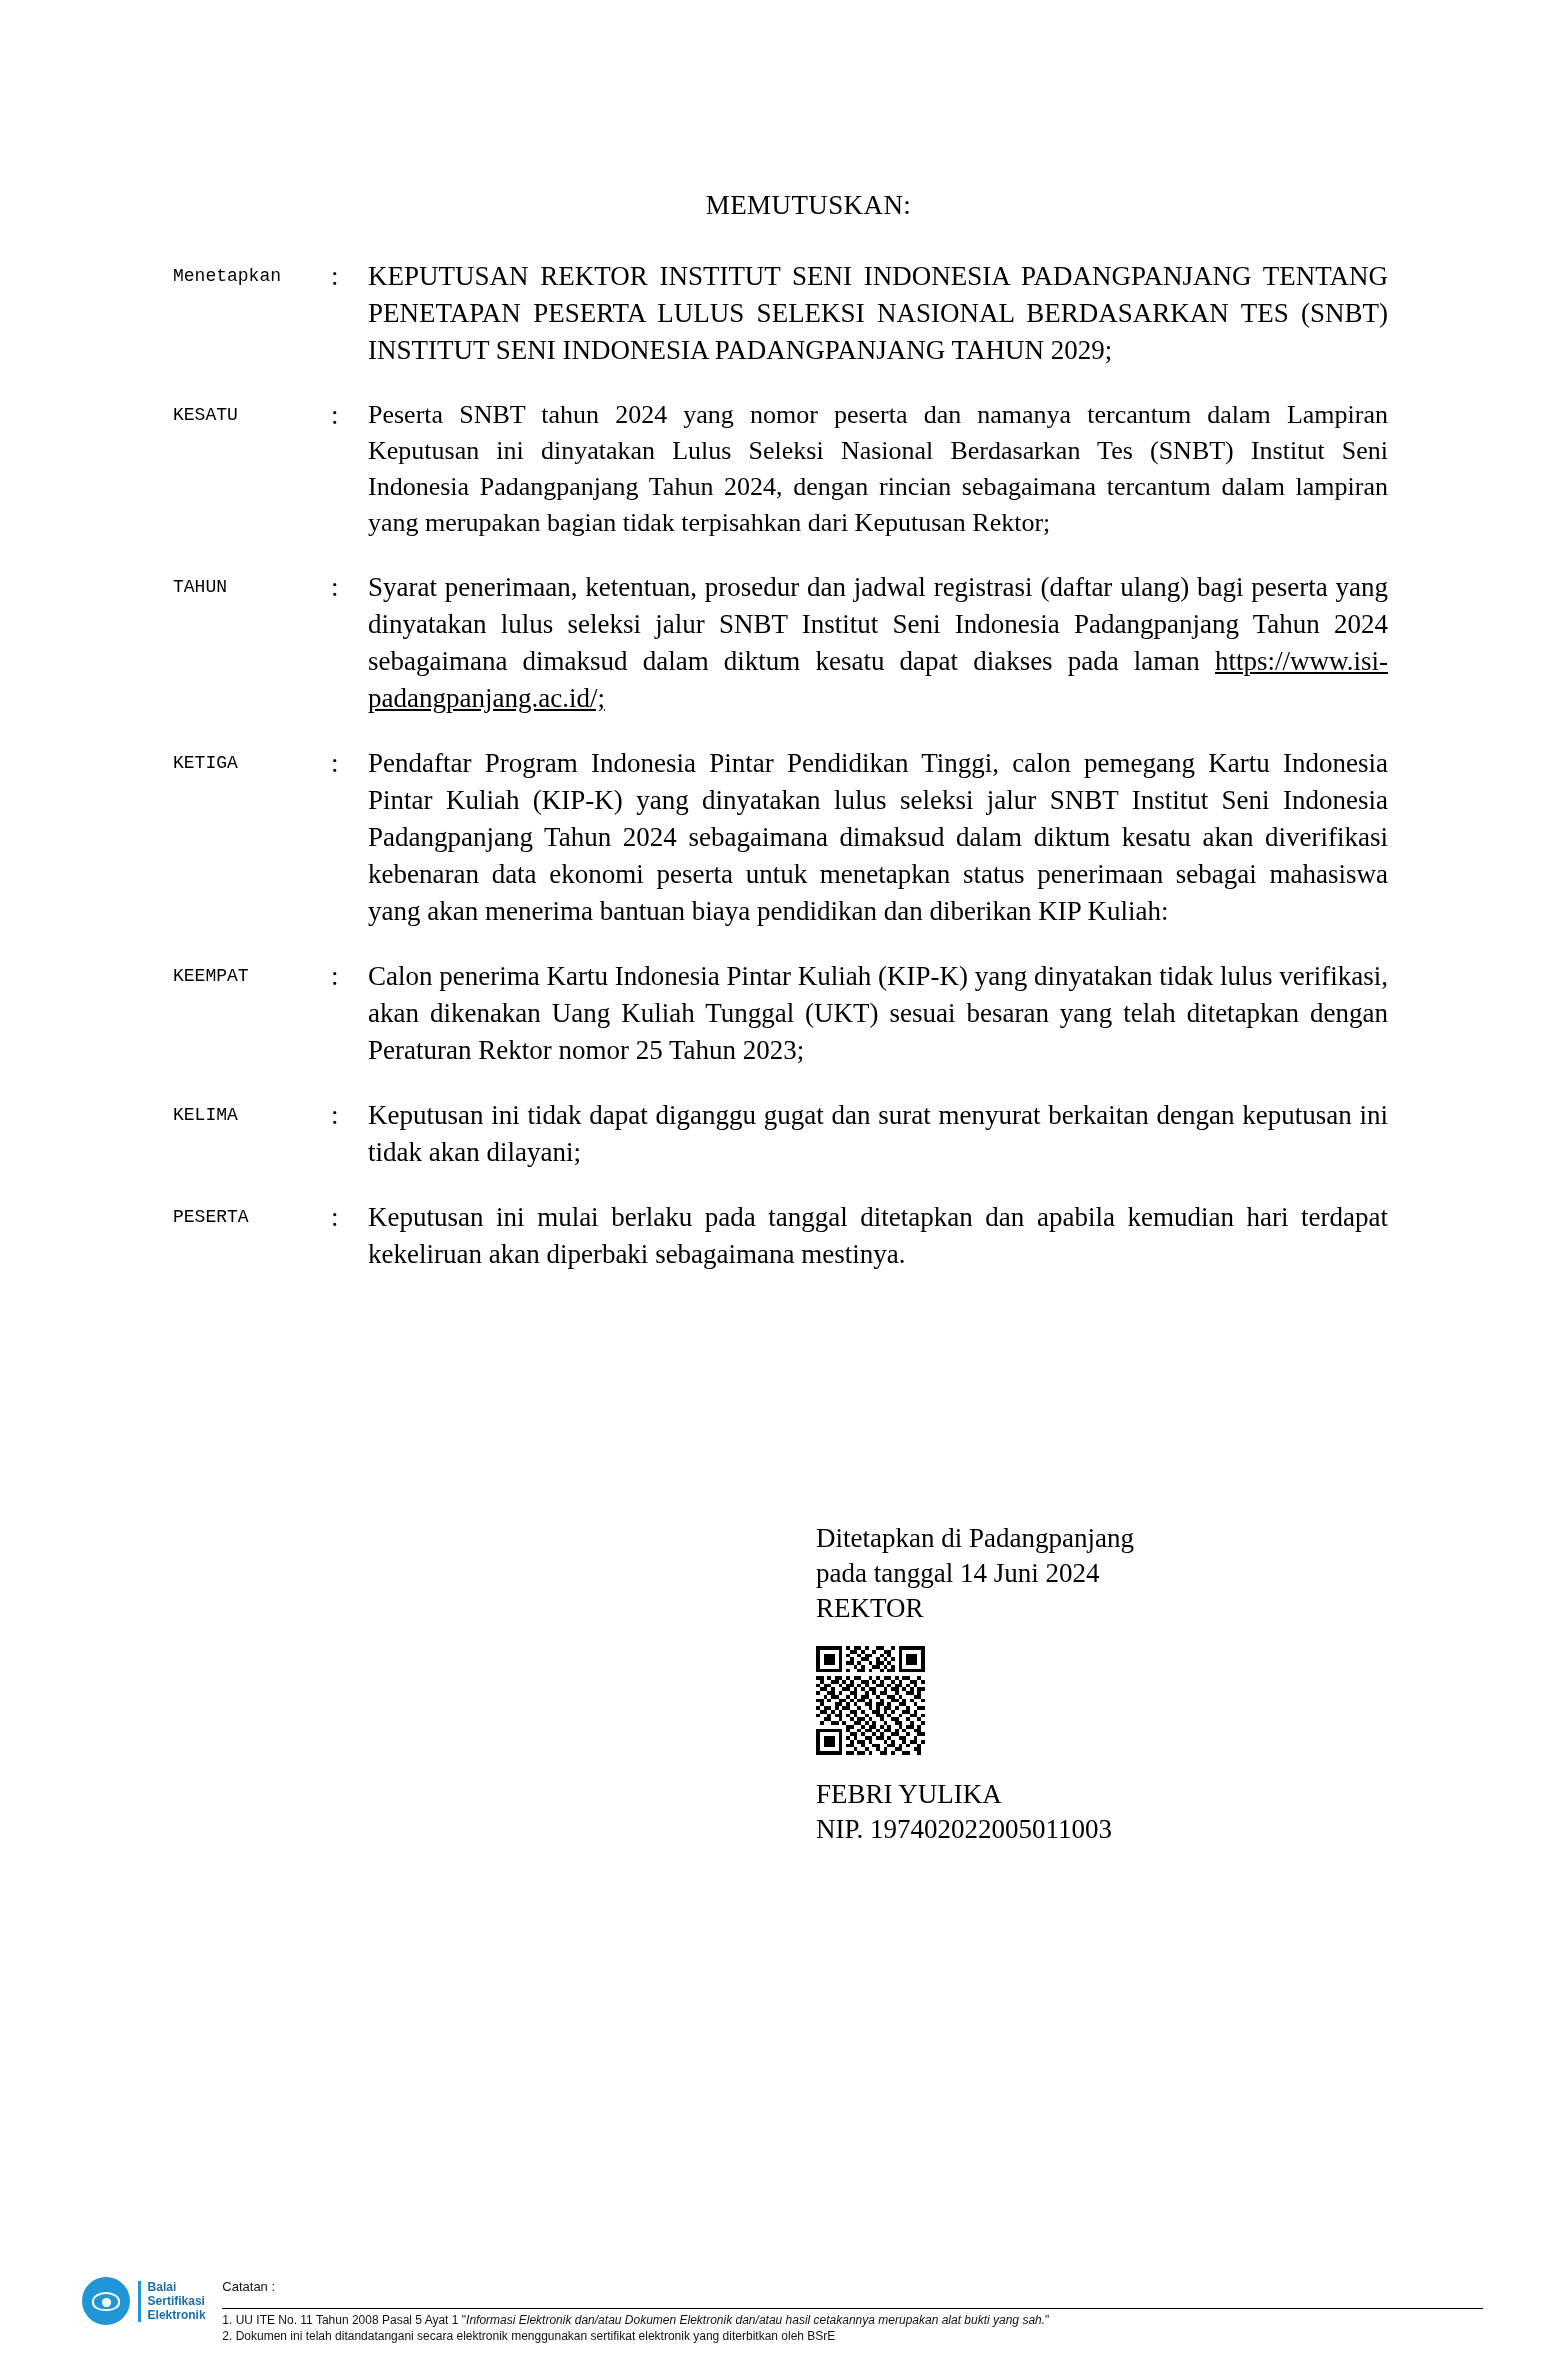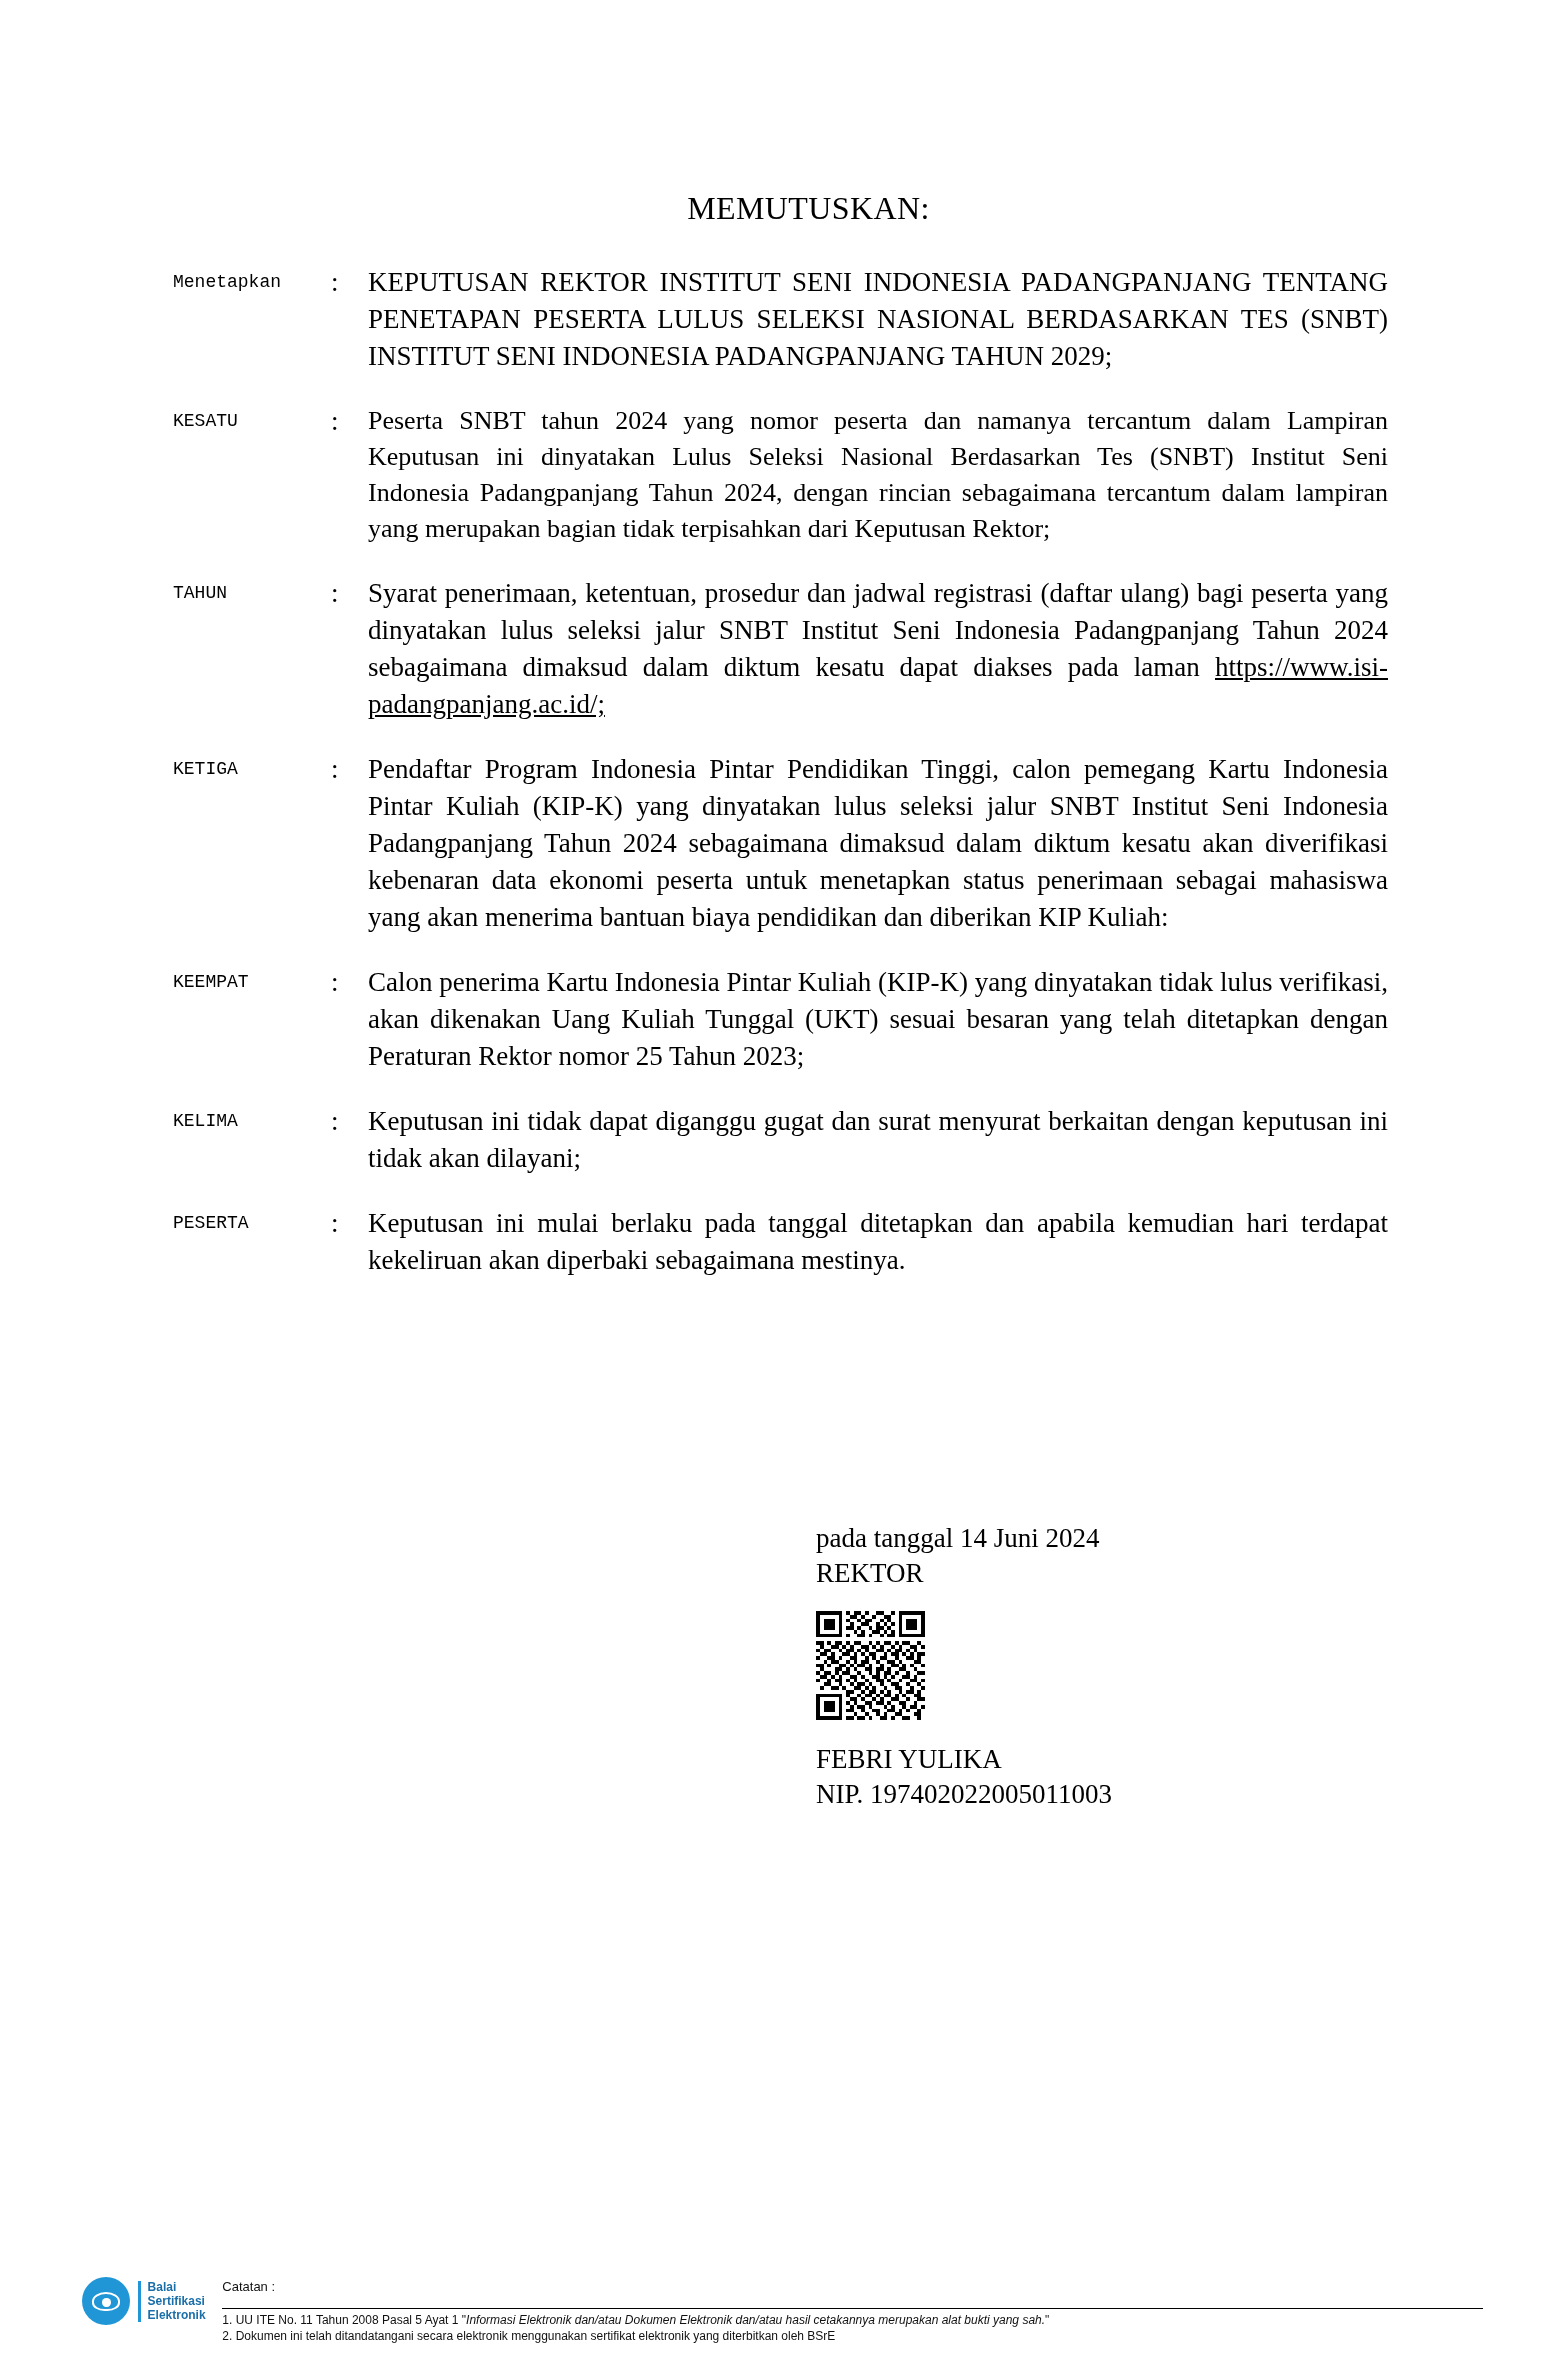--- a/index.html
+++ b/index.html
@@ -22,21 +22,21 @@
     height: 2375px;
   }
   .doc-body {
     position: absolute;
     left: 173px;
     top: 190px;
     width: 1215px;
   }
   .heading-memutuskan {
     text-align: center;
-    font-size: 32px;
+    font-size: 27px;
     letter-spacing: 0.4px;
     margin-bottom: 37px;
     padding-left: 56px;
   }
   .clause {
     display: flex;
     align-items: flex-start;
     margin-bottom: 28px;
   }
   .clause .label {
@@ -214,20 +214,21 @@
 
     <div class="clause">
       <div class="label">PESERTA</div>
       <div class="colon">:</div>
       <div class="content">Keputusan ini mulai berlaku pada tanggal ditetapkan dan apabila kemudian hari terdapat kekeliruan akan diperbaki sebagaimana mestinya.</div>
     </div>
 
   </div>
 
   <div class="signature-block">
+    <div>Ditetapkan di Padangpanjang</div>
     <div>pada tanggal 14 Juni 2024</div>
     <div>REKTOR</div>
 
     <div class="qr">
       <svg width="109" height="109" viewBox="0 0 29 29" shape-rendering="crispEdges" aria-hidden="true">
         <rect width="29" height="29" fill="#ffffff"></rect>
         <g fill="#000000">
           <rect x="0" y="0" width="7" height="1"></rect>
             <rect x="0" y="6" width="7" height="1"></rect>
           <rect x="0" y="0" width="1" height="7"></rect>

